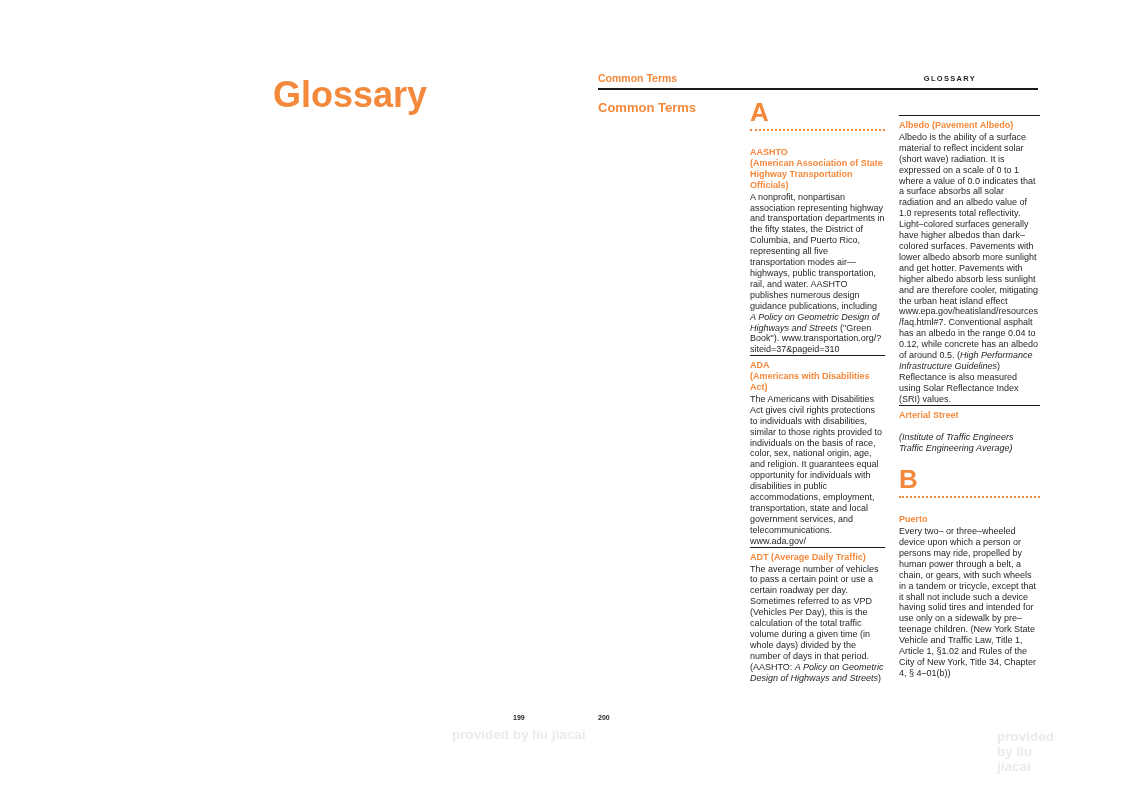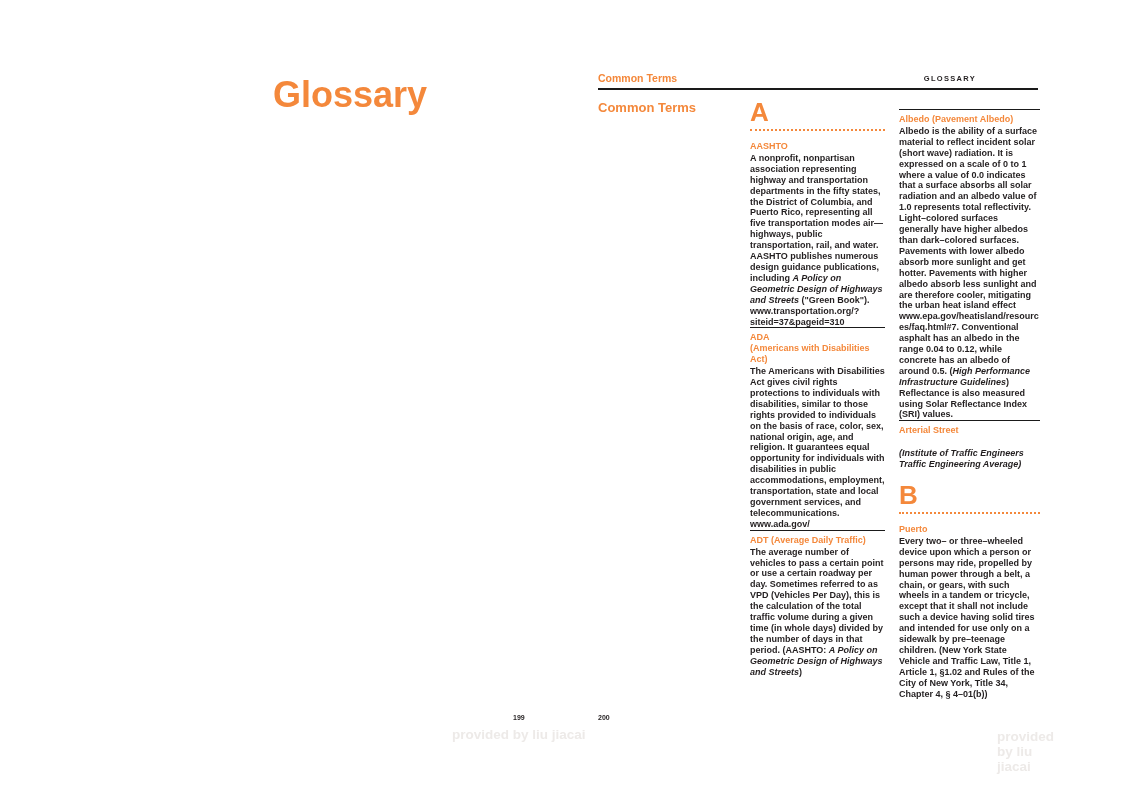--- a/index.html
+++ b/index.html
@@ -39,29 +39,29 @@
   .letter-block{
     border-bottom:2px dotted var(--accent-orange);
     padding-bottom:4px;
   }
   .letter-block.gap-above{margin-top:12px;}
   .letter{
     font-size:26px;line-height:26px;font-weight:bold;color:var(--accent-orange);
   }
   .entry{margin-top:0;}
   .entry.ruled{border-top:1.5px solid var(--rule);padding-top:4px;}
-  .entry.first{margin-top:10px;}
+  .entry.first{margin-top:16px;}
   .term,.term-sub{
     margin:0;font-size:9px;line-height:10.9px;font-weight:bold;
     color:var(--accent-orange);
   }
   .term-sub:empty{display:none;}
   .body{
     margin:1px 0 0 0;font-size:9px;line-height:10.9px;color:var(--text);
-    overflow-wrap:break-word;word-break:break-word;text-align:left;font-weight:bold;
+    overflow-wrap:break-word;word-break:break-word;text-align:left;
   }
   .body i{font-style:italic;}
   .pageno{
     position:absolute;top:714px;font-size:7px;font-weight:bold;color:var(--text);
   }
   .pageno.left{left:513px;}
   .pageno.right{left:598px;}
   .watermark{
     position:absolute;font-size:13.5px;font-weight:bold;color:var(--watermark);
   }
@@ -80,20 +80,21 @@
   <div class="header-rule"></div>
   <h2 class="section-title">Common Terms</h2>
 
   <div class="col col1">
     <div class="letter-block">
       <span class="letter">A</span>
     </div>
 
     <section class="entry first">
       <h3 class="term">AASHTO</h3>
+      <h4 class="term-sub">(American Association of State Highway Transportation Officials)</h4>
       <p class="body"><span>A nonprofit, nonpartisan association representing highway and transportation departments in the fifty states, the District of Columbia, and Puerto Rico, representing all five transportation modes air—highways, public transportation, rail, and water. AASHTO publishes numerous design guidance publications, including </span><i>A Policy on Geometric Design of Highways and Streets</i><span> ("Green Book"). www.transportation.org/?siteid=37&amp;pageid=310</span></p>
     </section>
 
     <section class="entry ruled">
       <h3 class="term">ADA</h3>
       <h4 class="term-sub">(Americans with Disabilities Act)</h4>
       <p class="body"><span>The Americans with Disabilities Act gives civil rights protections to individuals with disabilities, similar to those rights provided to individuals on the basis of race, color, sex, national origin, age, and religion. It guarantees equal opportunity for individuals with disabilities in public accommodations, employment, transportation, state and local government services, and telecommunications.</span><br><span>www.ada.gov/</span></p>
     </section>
 
     <section class="entry ruled">

